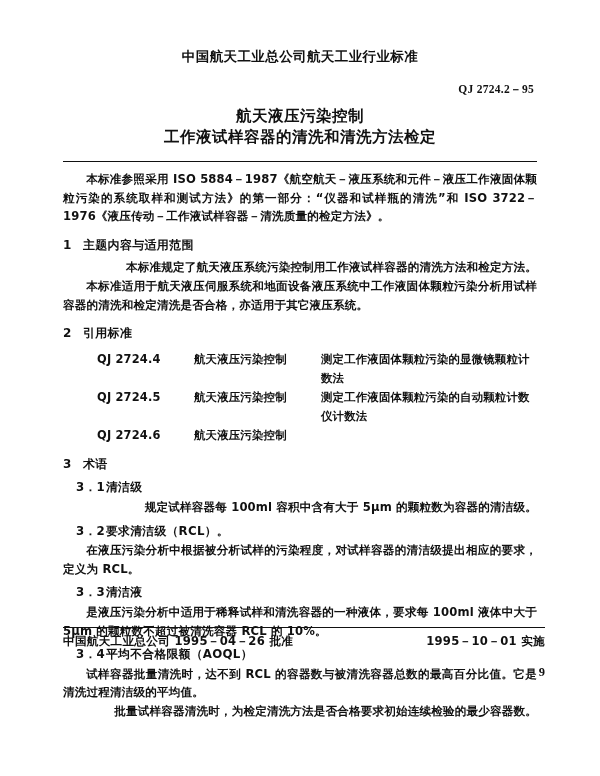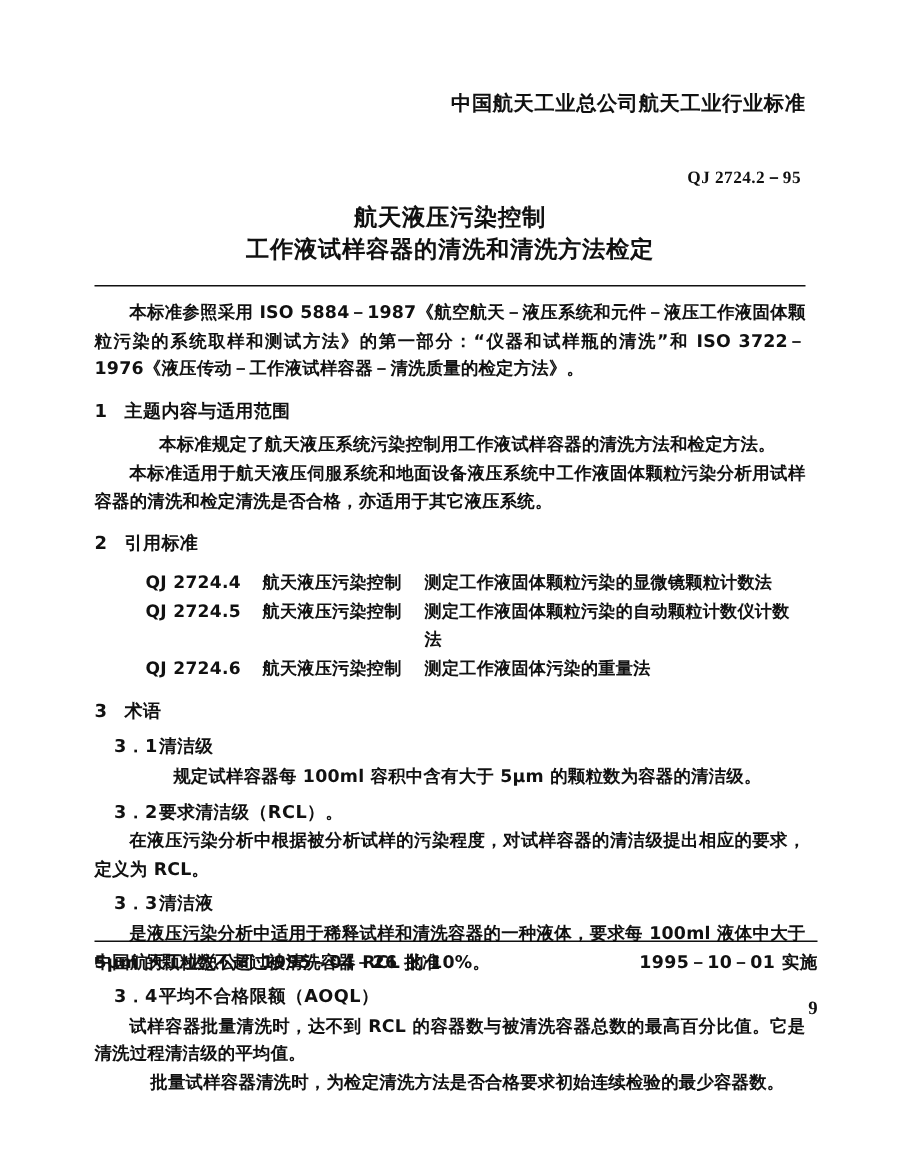--- a/index.html
+++ b/index.html
@@ -18,34 +18,34 @@
   .page {
     position: relative;
     width: 600px;
     height: 776px;
     box-sizing: border-box;
     padding: 0 63px;
   }
 
   
   .org-line {
-    text-align: right;
+    text-align: center;
     font-family: "DejaVu Sans", "Liberation Sans", sans-serif;
     font-weight: bold;
     font-size: 13.5px;
     letter-spacing: 0.4px;
-    padding-top: 60px;
+    padding-top: 48px;
   }
   .std-number {
     text-align: right;
     font-family: "Liberation Serif", serif;
     font-weight: bold;
     font-size: 11.5px;
     letter-spacing: 0.3px;
-    margin-top: 33px;
+    margin-top: 16px;
     padding-right: 3px;
   }
   .doc-title {
     text-align: center;
     font-family: "DejaVu Sans", "Liberation Sans", sans-serif;
     font-weight: bold;
     font-size: 15.5px;
     line-height: 21px;
     letter-spacing: 0.5px;
     margin-top: 9px;
@@ -69,21 +69,21 @@
     margin: 0;
     text-indent: 2em;
     text-align: justify;
     text-justify: inter-ideograph;
     font-family: "DejaVu Sans", "Liberation Sans", sans-serif;
     font-weight: bold;
     font-size: 11.6px;
     line-height: 18.6px;
     letter-spacing: 0.15px;
   }
-  p.para.tight { text-align: center; }
+  p.para.tight { text-align: right; }
 
   h2.sec {
     margin: 10px 0 4px 0;
     font-family: "DejaVu Sans", "Liberation Sans", sans-serif;
     font-weight: bold;
     font-size: 12px;
     letter-spacing: 0.3px;
   }
   h2.sec .num { display: inline-block; min-width: 20px; }
 
@@ -103,20 +103,21 @@
     list-style: none;
   }
   .ref-list li {
     display: flex;
     font-family: "DejaVu Sans", "Liberation Sans", sans-serif;
     font-weight: bold;
     font-size: 11.4px;
     line-height: 19px;
     padding-left: 34px;
     letter-spacing: 0.2px;
+    gap: 19px;
   }
   .ref-code { width: 78px; flex: none; }
   .ref-name { width: 108px; flex: none; }
   .ref-desc { flex: 1; }
 
   
   .footer-wrap {
     position: absolute;
     left: 63px;
     right: 55px;
@@ -182,21 +183,20 @@
         <span class="ref-desc">测定工作液固体颗粒污染的显微镜颗粒计数法</span>
       </li>
       <li>
         <span class="ref-code">QJ 2724.5</span>
         <span class="ref-name">航天液压污染控制</span>
         <span class="ref-desc">测定工作液固体颗粒污染的自动颗粒计数仪计数法</span>
       </li>
       <li>
         <span class="ref-code">QJ 2724.6</span>
         <span class="ref-name">航天液压污染控制</span>
-        <span class="ref-desc">测定工作液固体污染的重量法</span>
       </li>
     </ul>
 
     <h2 class="sec">
       <span class="num">3</span><span>术语</span>
     </h2>
 
     <h3 class="subsec">
       <span class="num">3．1</span><span>清洁级</span>
     </h3>

